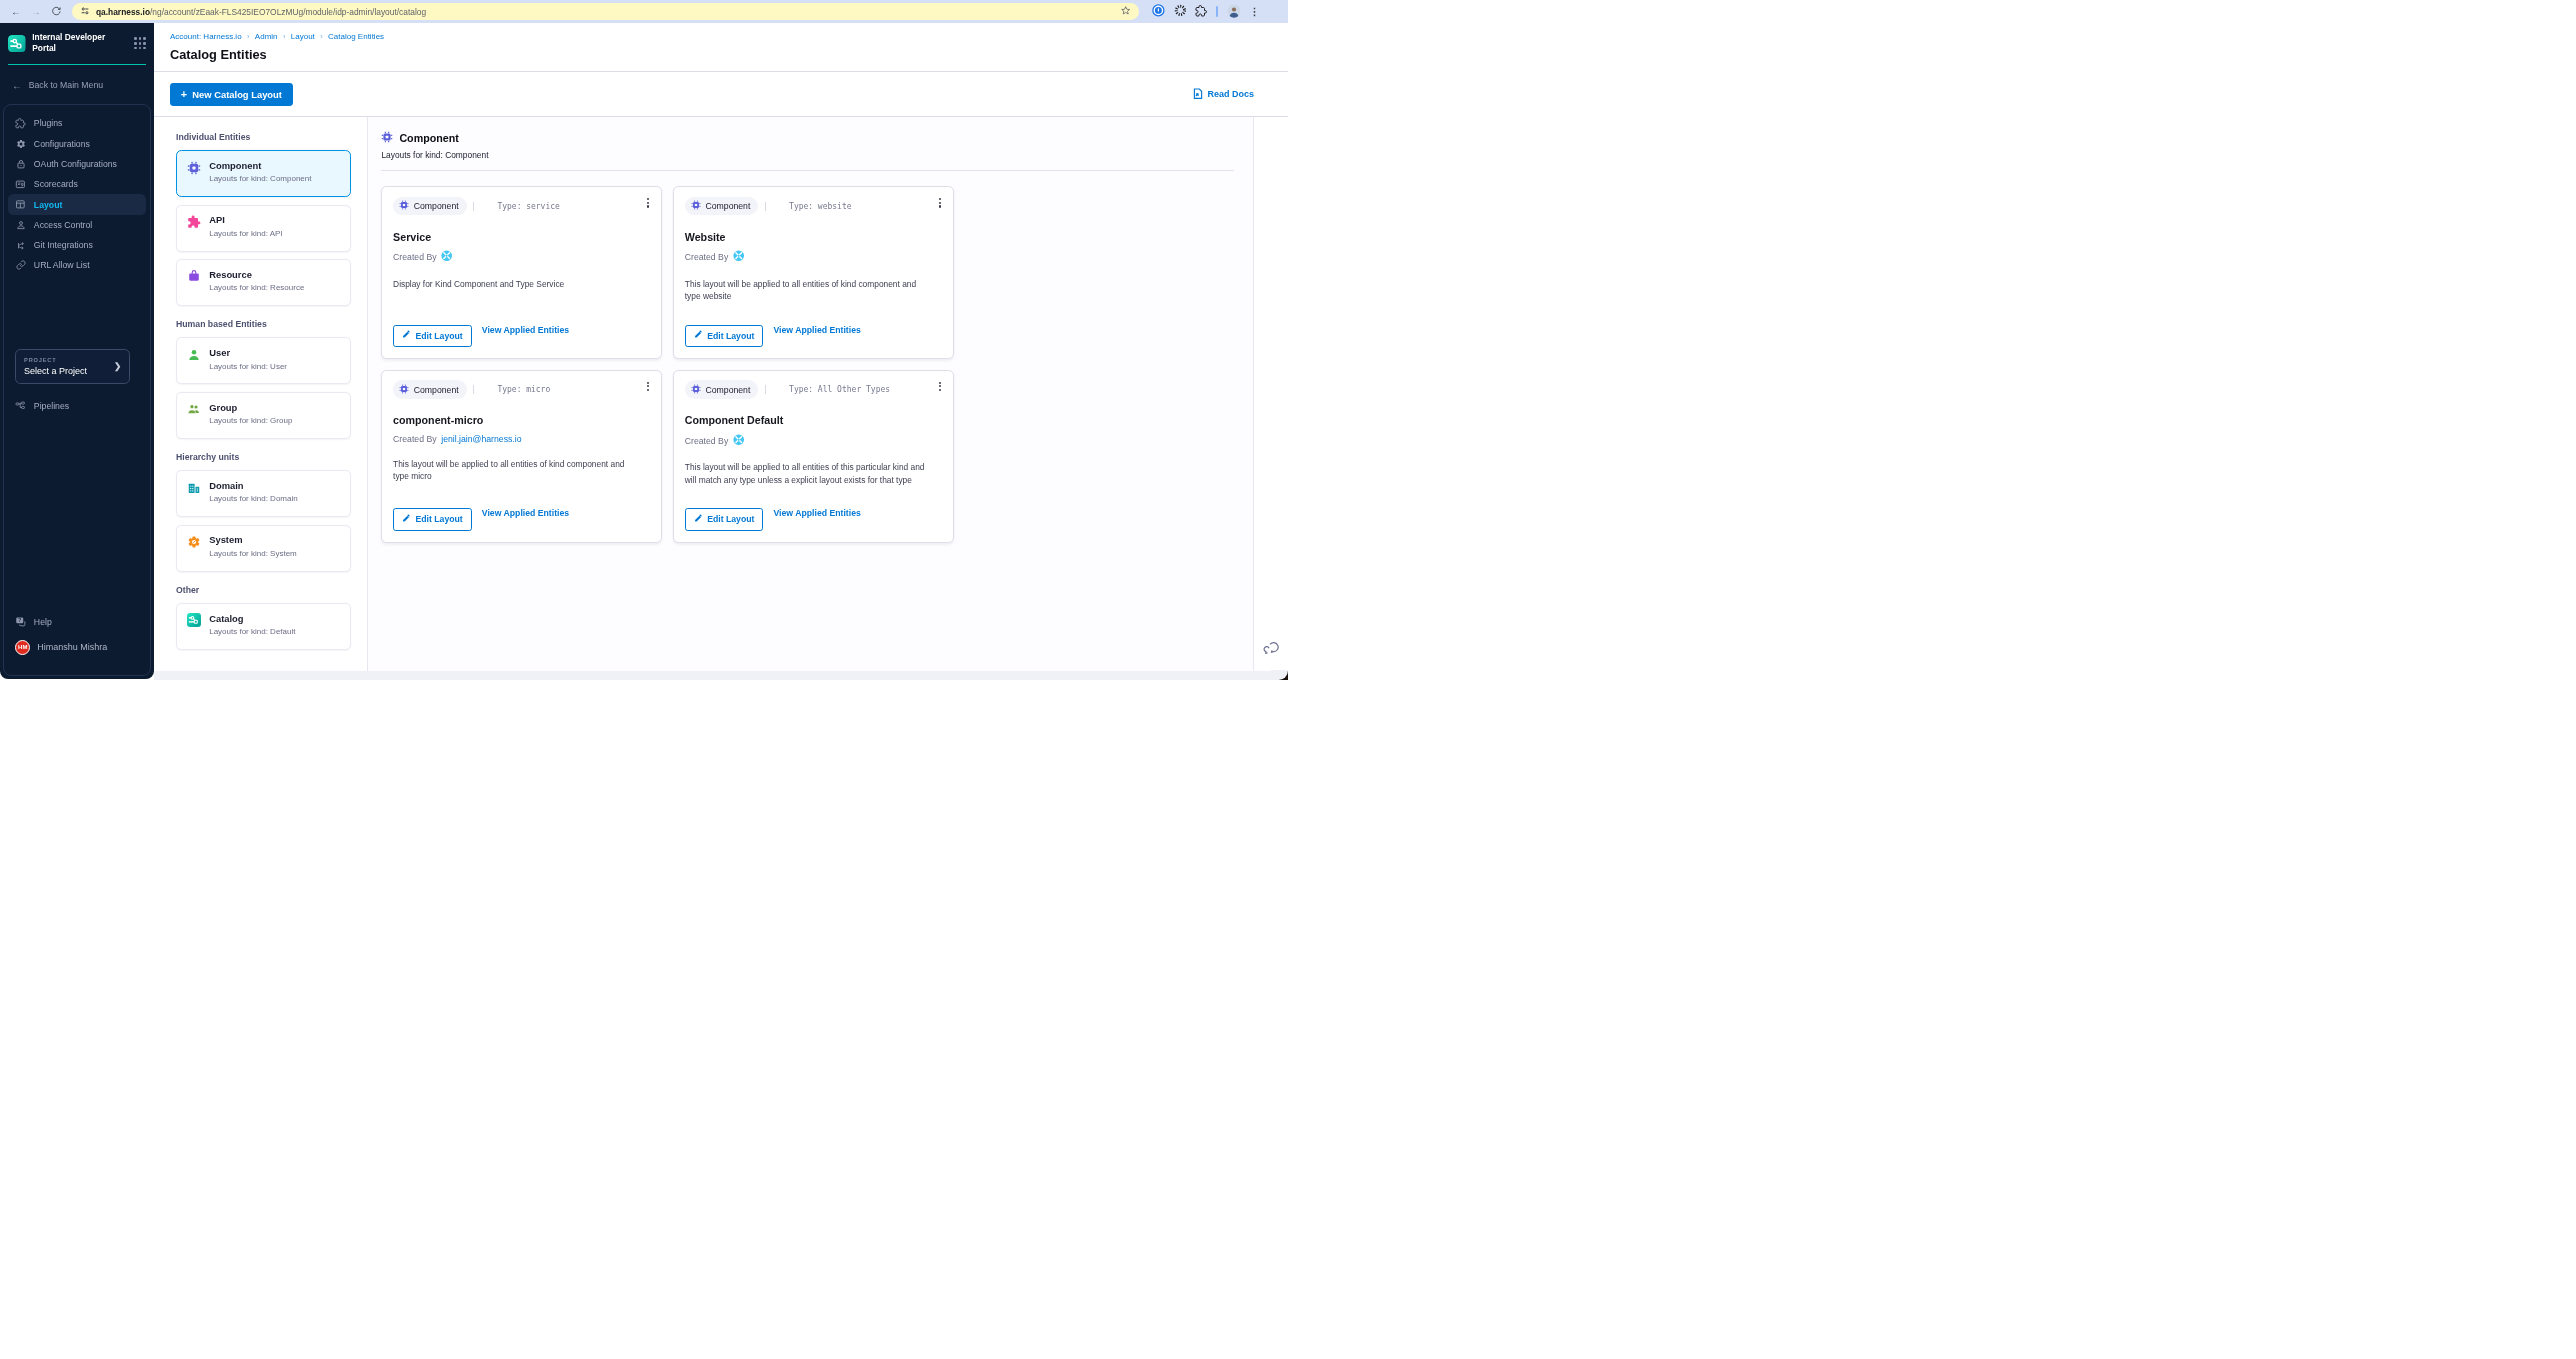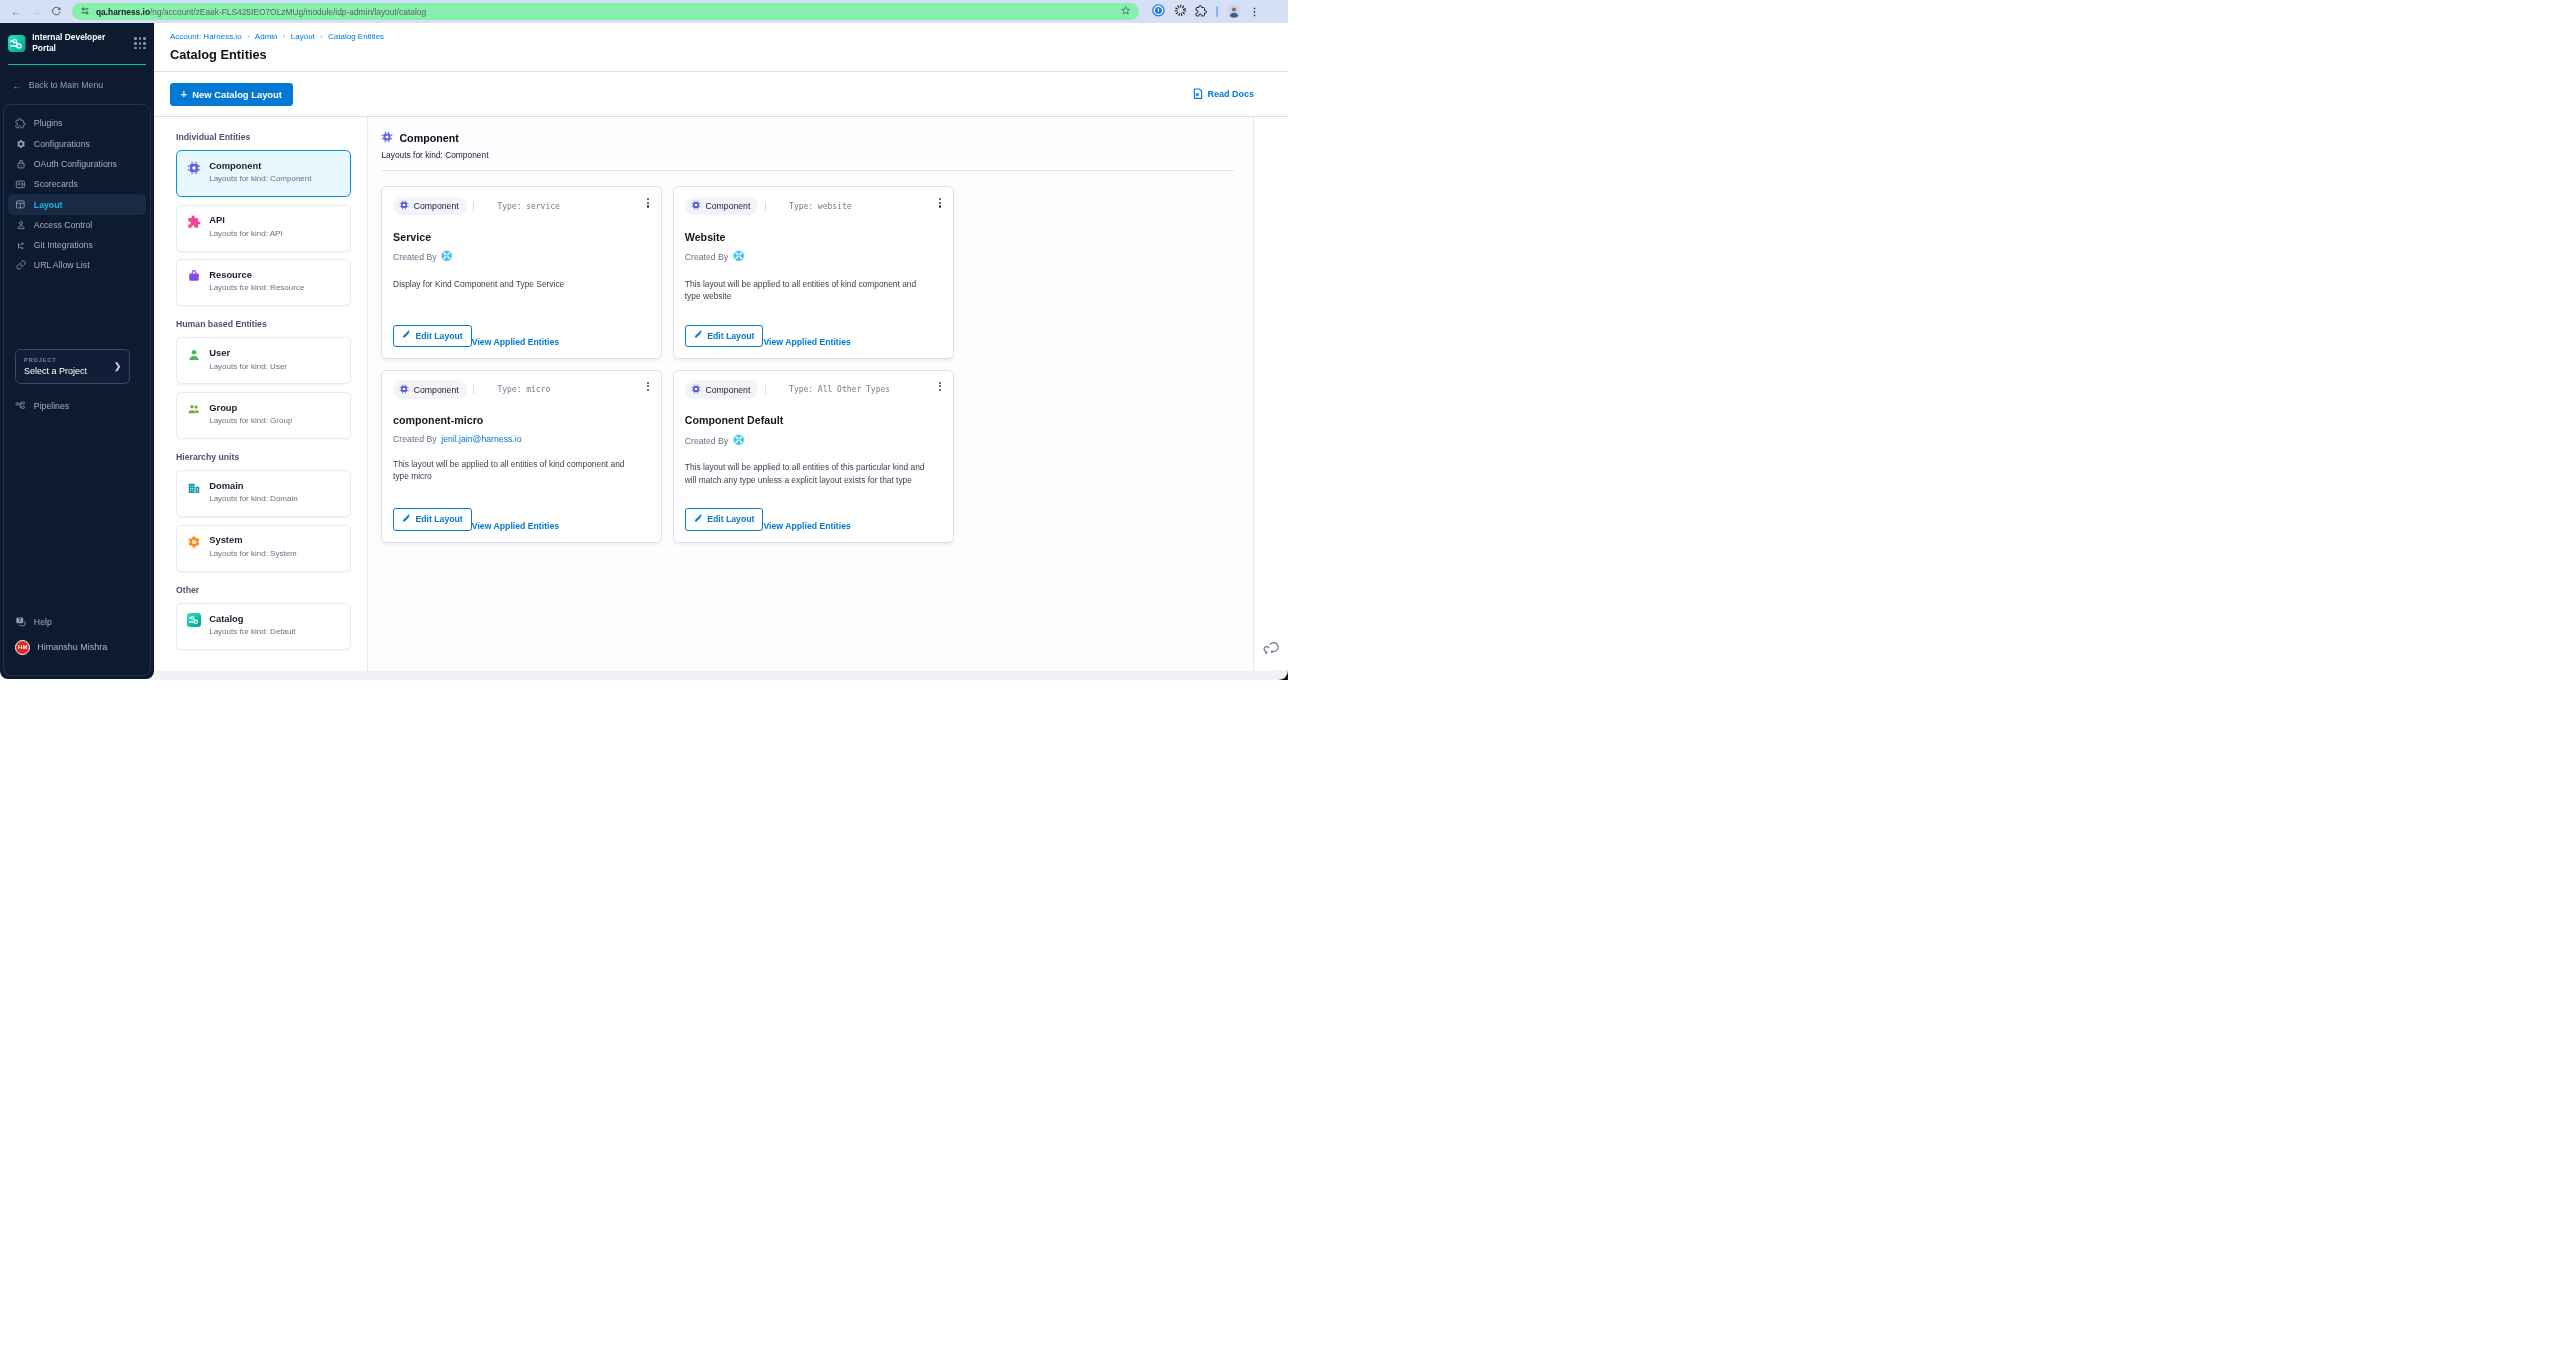--- a/index.html
+++ b/index.html
@@ -4,21 +4,21 @@
 <style>
   * { box-sizing: border-box; margin: 0; padding: 0; }
   html,body { width:1288px; height:680px; overflow:hidden;
     font-family:"Liberation Sans", sans-serif; background:#fff; position:relative; }
 
   
   .chrome { height:23px; background:#d5e0f6; display:flex; align-items:center; padding:0 8px; gap:4px; }
   .nav-btn { width:16px; height:16px; display:flex; align-items:center; justify-content:center;
     font-size:10px; color:#44474e; border-radius:50%; }
   .nav-btn.disabled { color:#9aa6bb; }
-  .omnibox { flex:1; max-width:1067px; height:17px; margin-left:4px; background:#86efac; border-radius:8.7px;
+  .omnibox { flex:1; max-width:1067px; height:17px; margin-left:4px; background:#fef9c3; border-radius:8.7px;
     display:flex; align-items:center; padding:0 8px; gap:6px; font-size:8.4px; color:#202124; }
   .url-domain { font-weight:bold; color:#202124; }
   .url-path { color:#5f6368; }
   .omni-spacer { flex:1; }
   .ext-area { display:flex; align-items:center; gap:8.7px; margin-left:9.4px; padding-right:2.7px; }
   .vdiv { width:2px; height:10.7px; background:#8ab4f8; border-radius:1.3px; }
   .kebab-glyph { font-size:10px; color:#3c4043; font-weight:bold; letter-spacing:0; }
 
   
   .page { position:absolute; top:23px; left:0; right:0; bottom:0; background:#fff; }
@@ -102,21 +102,21 @@
     padding:3.4px 8px 3.4px 6px; font-size:8.7px; color:#1c1d2e; }
   .type { font-family:"DejaVu Sans Mono", monospace; font-size:8px; color:#77798f;
     border-left:0.7px solid #d9dae5; padding-left:23px; margin-left:6.7px; display:flex; gap:4.7px; }
   .kebab { position:absolute; top:8.7px; right:10px; display:flex; flex-direction:column; gap:1.7px;
     padding:2px; cursor:pointer; }
   .kebab i { width:2.1px; height:2.1px; border-radius:50%; background:#3a3d49; }
   .card-title { font-size:10.7px; font-weight:bold; color:#16171f; margin-top:15.4px; }
   .created { display:flex; align-items:center; gap:4.7px; margin-top:7.4px; font-size:8.7px; color:#6b6d85; }
   .creator-link { color:#0278d5; cursor:pointer; }
   .card-desc { margin-top:14px; font-size:8.4px; color:#3f4152; line-height:1.5; padding-right:9.4px; }
-  .card-actions { margin-top:auto; display:flex; align-items:flex-end; gap:0; padding-bottom:2px; }
+  .card-actions { margin-top:auto; display:flex; align-items:flex-start; gap:10px; padding-bottom:2px; }
   .btn-outline { display:flex; align-items:center; gap:4.7px; border:0.7px solid #0278d5; color:#0278d5;
     border-radius:2.7px; background:#fff; font-size:8.7px; font-weight:bold; padding:4.7px 8px; cursor:pointer;
     font-family:"Liberation Sans",sans-serif; }
   .link-blue { color:#0278d5; font-size:8.7px; font-weight:bold; cursor:pointer; }
 
   .chat-fab { position:absolute; right:8px; bottom:21.5px; color:#6f7390; cursor:pointer; z-index:4; }
 </style>
 </head>
 <body>
 

